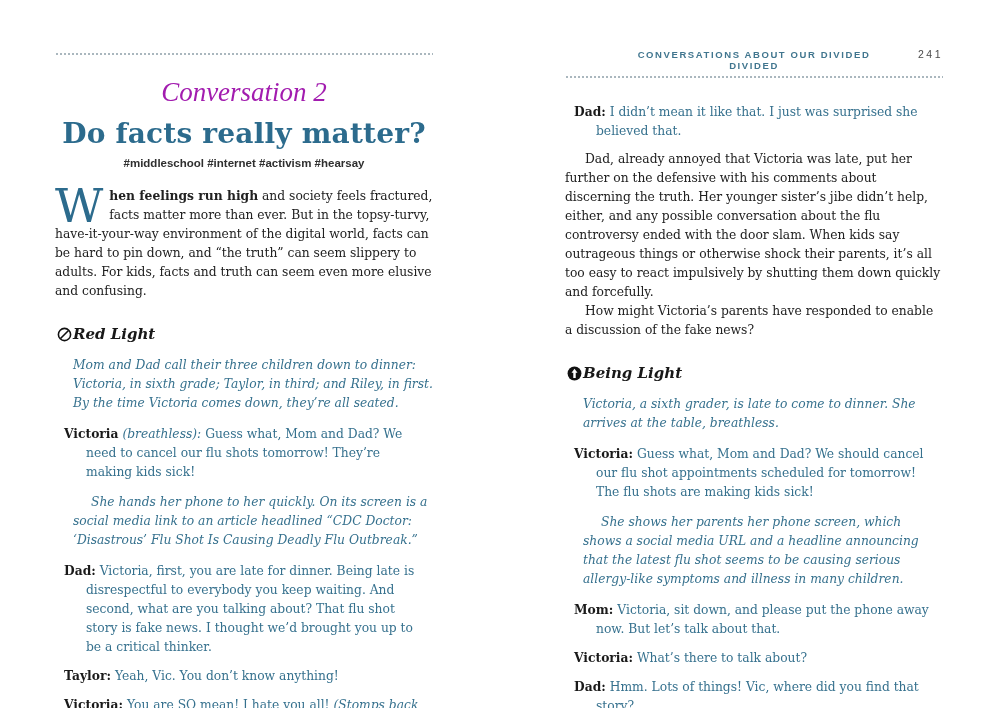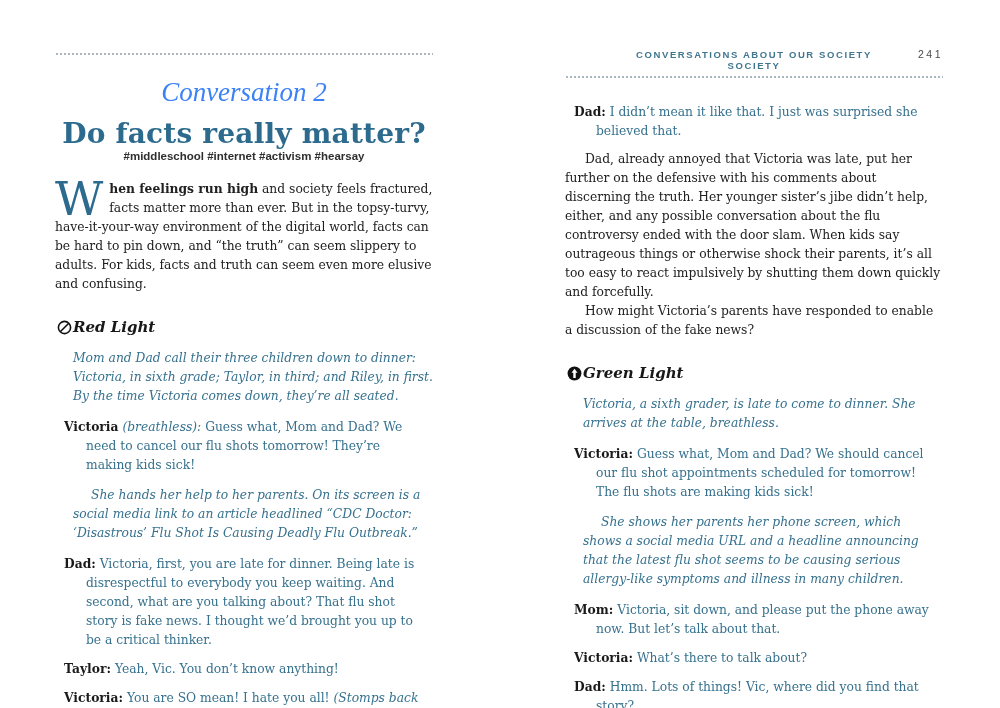--- a/index.html
+++ b/index.html
@@ -24,29 +24,29 @@
   .dotted-rule{
     margin-top:5px;height:2px;background-repeat:repeat-x;
     background-image:radial-gradient(circle, #aab7be 0.9px, rgba(0,0,0,0) 1.1px);
     background-size:4px 2px;
   }
 
   
   .conv-label{
     text-align:center;margin-top:22px;
     font-family:"Liberation Serif", serif;font-style:italic;
-    font-size:27px;color:#3b82f6;
+    font-size:27px;color:#a21caf;
   }
   .title{
     text-align:center;margin-top:9px;
     font-size:28px;font-weight:bold;color:var(--accent-teal,#2c6b8d);
     letter-spacing:0.2px;
   }
   .hashtags{
-    text-align:center;
+    text-align:center;margin-top:7px;
     font-family:"Liberation Sans", sans-serif;font-weight:bold;
     font-size:11.5px;color:#2f2f2f;
   }
 
   
   .body-text{font-size:12.3px;line-height:19px;}
   .intro{margin-top:17px;}
   .dropcap{
     float:left;color:var(--accent-teal,#2c6b8d);
     font-size:47px;line-height:36px;padding:2px 6px 0 0;
@@ -96,47 +96,47 @@
           <span class="section-icon">
             <svg width="15" height="15" viewBox="0 0 16 16">
               <circle cx="8" cy="8" r="6.5" fill="none" stroke="#111" stroke-width="1.7"></circle>
               <line x1="3.7" y1="12.3" x2="12.3" y2="3.7" stroke="#111" stroke-width="1.7"></line>
             </svg>
           </span>
           <span>Red Light</span>
         </div>
         <p class="stage">Mom and Dad call their three children down to dinner: Victoria, in sixth grade; Taylor, in third; and Riley, in first. By the time Victoria comes down, they’re all seated.</p>
         <p class="dialogue"><span class="speaker">Victoria</span> <span class="aside">(breathless):</span> <span>Guess what, Mom and Dad? We need to cancel our flu shots tomorrow! They’re making kids sick!</span></p>
-        <p class="stage indent">She hands her help to her parents. On its screen is a social media link to an article headlined “CDC Doctor: ‘Disastrous’ Flu Shot Is Causing Deadly Flu Outbreak.”</p>
+        <p class="stage indent">She hands her phone to her quickly. On its screen is a social media link to an article headlined “CDC Doctor: ‘Disastrous’ Flu Shot Is Causing Deadly Flu Outbreak.”</p>
         <p class="dialogue"><span class="speaker">Dad:</span> <span>Victoria, first, you are late for dinner. Being late is disrespectful to everybody you keep waiting. And second, what are you talking about? That flu shot story is fake news. I thought we’d brought you up to be a critical thinker.</span></p>
         <p class="dialogue"><span class="speaker">Taylor:</span> <span>Yeah, Vic. You don’t know anything!</span></p>
         <p class="dialogue"><span class="speaker">Victoria:</span> <span>You are SO mean! I hate you all!</span> <span class="trail-stage">(Stomps back upstairs, slamming the kitchen door on her way.)</span></p>
       </div>
   </div>
 
   <div class="page">
     <div class="pagehead">
       <span></span>
-      <span class="runhead">CONVERSATIONS ABOUT OUR SOCIETY SOCIETY</span>
+      <span class="runhead">CONVERSATIONS ABOUT OUR DIVIDED DIVIDED</span>
       <span class="pagenum right">241</span>
     </div>
     <div class="dotted-rule"></div>
 
     <div class="body-text" id="right-blocks" style="margin-top:24px;">
         <p class="dialogue"><span class="speaker">Dad:</span> <span>I didn’t mean it like that. I just was surprised she believed that.</span></p>
         <p class="narrative indent">Dad, already annoyed that Victoria was late, put her further on the defensive with his comments about discerning the truth. Her younger sister’s jibe didn’t help, either, and any possible conversation about the flu controversy ended with the door slam. When kids say outrageous things or otherwise shock their parents, it’s all too easy to react impulsively by shutting them down quickly and forcefully.</p>
         <p class="narrative indent">How might Victoria’s parents have responded to enable a discussion of the fake news?</p>
         <div class="section-head">
           <span class="section-icon">
             <svg width="15" height="15" viewBox="0 0 16 16">
               <circle cx="8" cy="8" r="7.4" fill="#111"></circle>
               <path d="M8 2.9 L11.2 7.1 H9.3 V12.8 H6.7 V7.1 H4.8 Z" fill="#fff"></path>
             </svg>
           </span>
-          <span>Green Light</span>
+          <span>Being Light</span>
         </div>
         <p class="stage">Victoria, a sixth grader, is late to come to dinner. She arrives at the table, breathless.</p>
         <p class="dialogue"><span class="speaker">Victoria:</span> <span>Guess what, Mom and Dad? We should cancel our flu shot appointments scheduled for tomorrow! The flu shots are making kids sick!</span></p>
         <p class="stage indent">She shows her parents her phone screen, which shows a social media URL and a headline announcing that the latest flu shot seems to be causing serious allergy-like symptoms and illness in many children.</p>
         <p class="dialogue"><span class="speaker">Mom:</span> <span>Victoria, sit down, and please put the phone away now. But let’s talk about that.</span></p>
         <p class="dialogue"><span class="speaker">Victoria:</span> <span>What’s there to talk about?</span></p>
         <p class="dialogue"><span class="speaker">Dad:</span> <span>Hmm. Lots of things! Vic, where did you find that story?</span></p>
         <p class="narrative indent">By choosing not to focus right now on her lateness to the table, Mom and Dad are able to home in on the more serious issue of sensationalized news. Dad will wait until the following day’s breakfast to remind Victoria to be on time for meals.</p>
       </div>
   </div>

